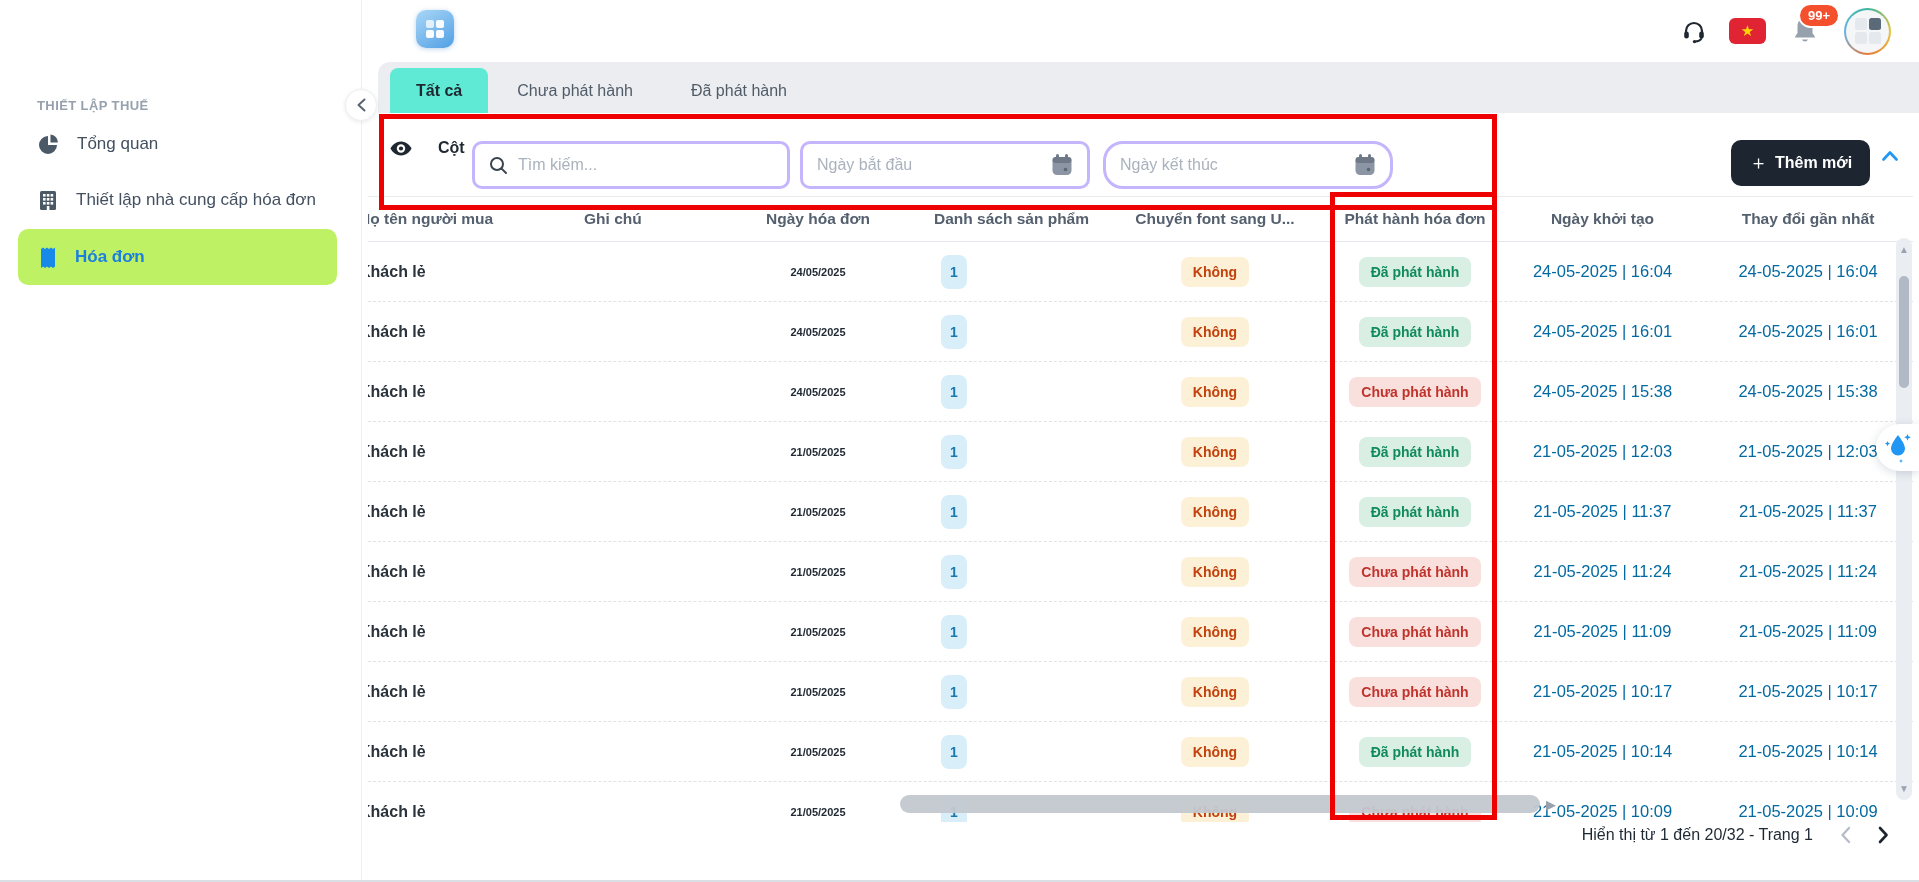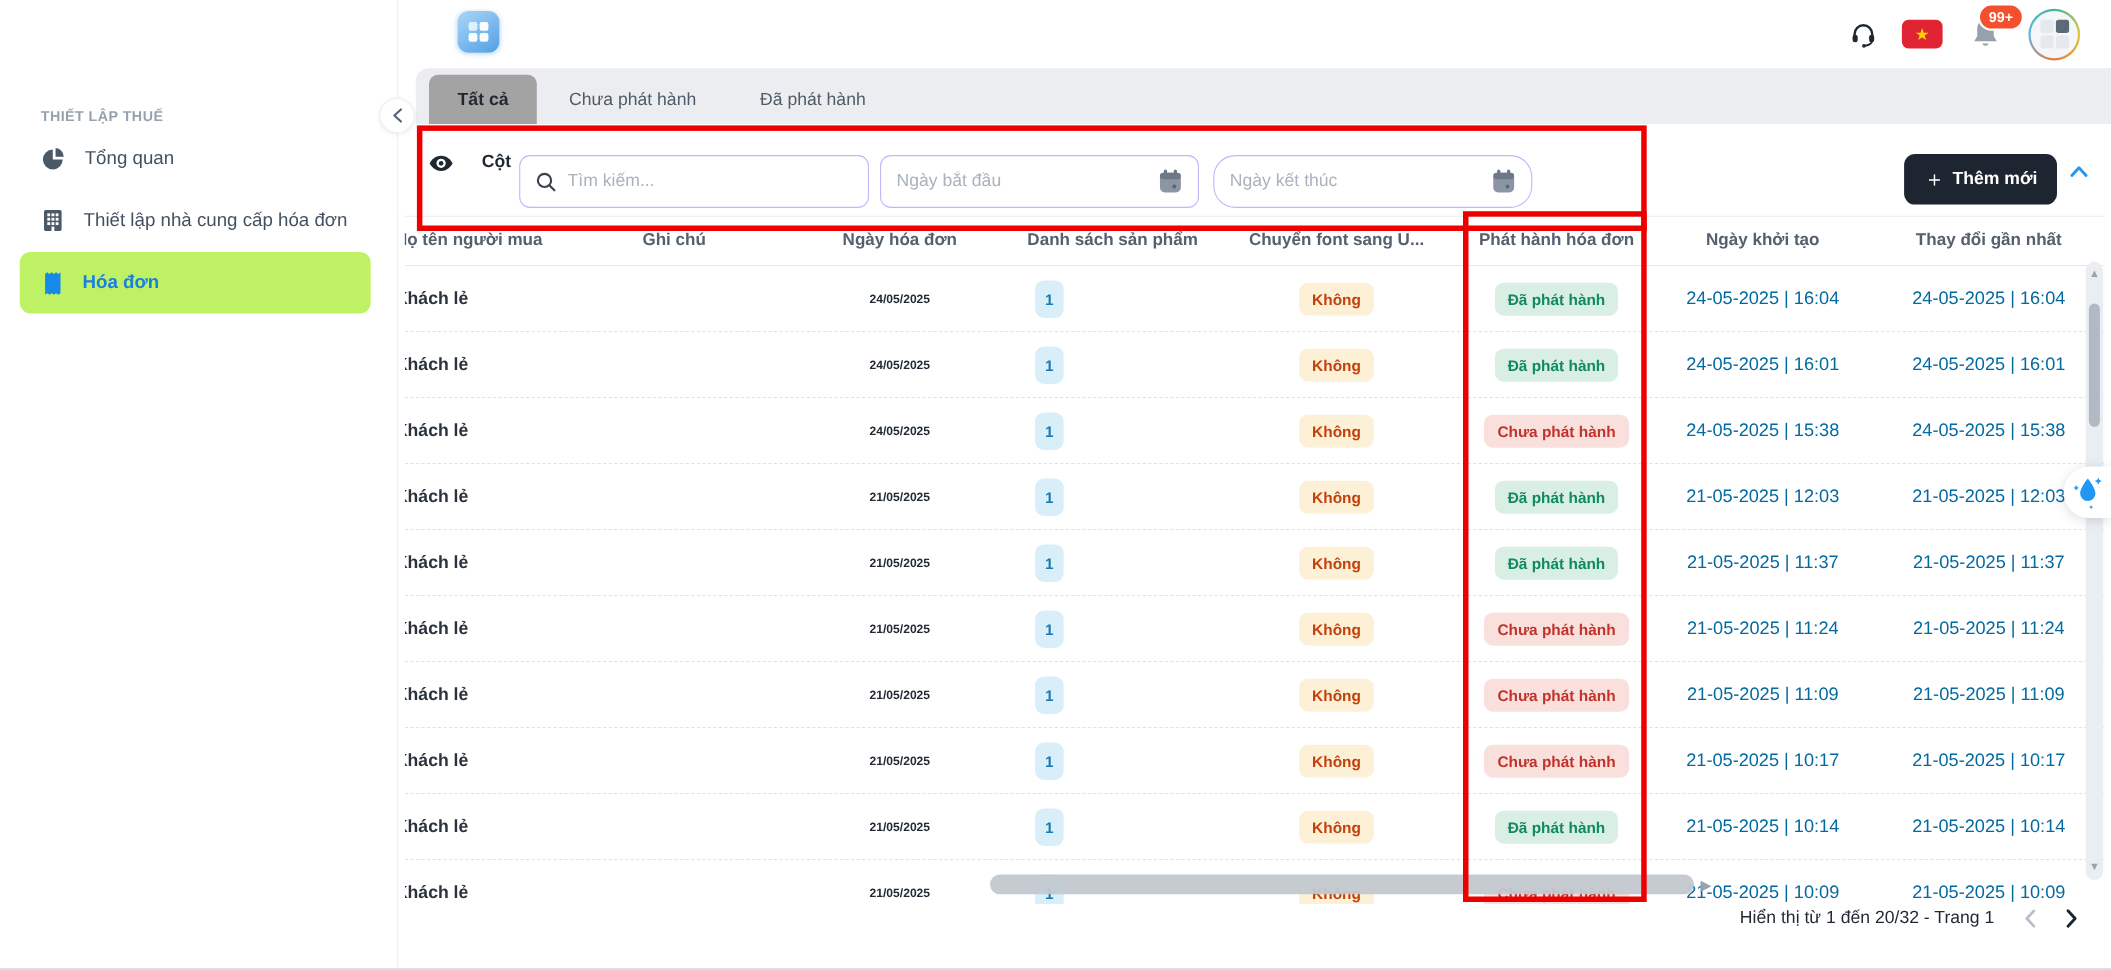--- a/index.html
+++ b/index.html
@@ -44,26 +44,26 @@
   .avatar-inner { width:100%; height:100%; border-radius:50%; background:#f4f6f8;
     display:flex; align-items:center; justify-content:center; }
   .avatar-grid { display:grid; grid-template-columns:12px 12px; grid-template-rows:12px 12px; gap:2px; }
   .avatar-grid span { background:#e5e9ee; border-radius:2.5px; }
   .avatar-grid span:nth-child(2) { background:#5b6a79; }
   
   .tabbar { position:absolute; left:16px; top:62px; right:0; height:51px; background:#ebedf0;
     border-radius:12px 0 0 0; display:flex; align-items:flex-end; padding-left:12px; }
   .tab { height:45px; display:flex; align-items:center; padding:0 29px; font-size:16px;
     color:#505b68; cursor:pointer; }
-  .tab.active { background:#a3a3a3; border-radius:8px 8px 0 0; font-weight:bold; color:#1f2730; padding:0 26px; }
+  .tab.active { background:#5eead4; border-radius:8px 8px 0 0; font-weight:bold; color:#1f2730; padding:0 26px; }
   
   .filters { position:absolute; left:0; top:113px; right:0; height:83px; background:#fff; }
   .col-toggle { position:absolute; left:28px; top:26px; display:flex; align-items:center; gap:26px;
     font-size:16px; font-weight:bold; color:#1f2730; cursor:pointer; }
-  .f-input { position:absolute; top:28px; height:48px; border:1px solid #c4b5fd; border-radius:10px;
+  .f-input { position:absolute; top:28px; height:48px; border:3px solid #c4b5fd; border-radius:10px;
     background:#fff; display:flex; align-items:center; padding:0 14px; gap:10px; }
   .f-input input { border:none; outline:none; font-size:16px; color:#2a323c; width:100%;
     font-family:inherit; background:transparent; }
   .f-input input::placeholder { color:#aab2bd; }
   .f-search { left:110px; width:318px; }
   .f-start { left:438px; width:290px; }
   .f-end   { left:741px; width:290px;border-radius:20px; }
   .add-btn { position:absolute; left:1369px; top:27px; height:46px; padding:0 18px;
     background:#1d2531; color:#fff; border:none; border-radius:10px; font-size:16px; font-weight:bold;
     display:flex; align-items:center; gap:7px; cursor:pointer; font-family:inherit; }

